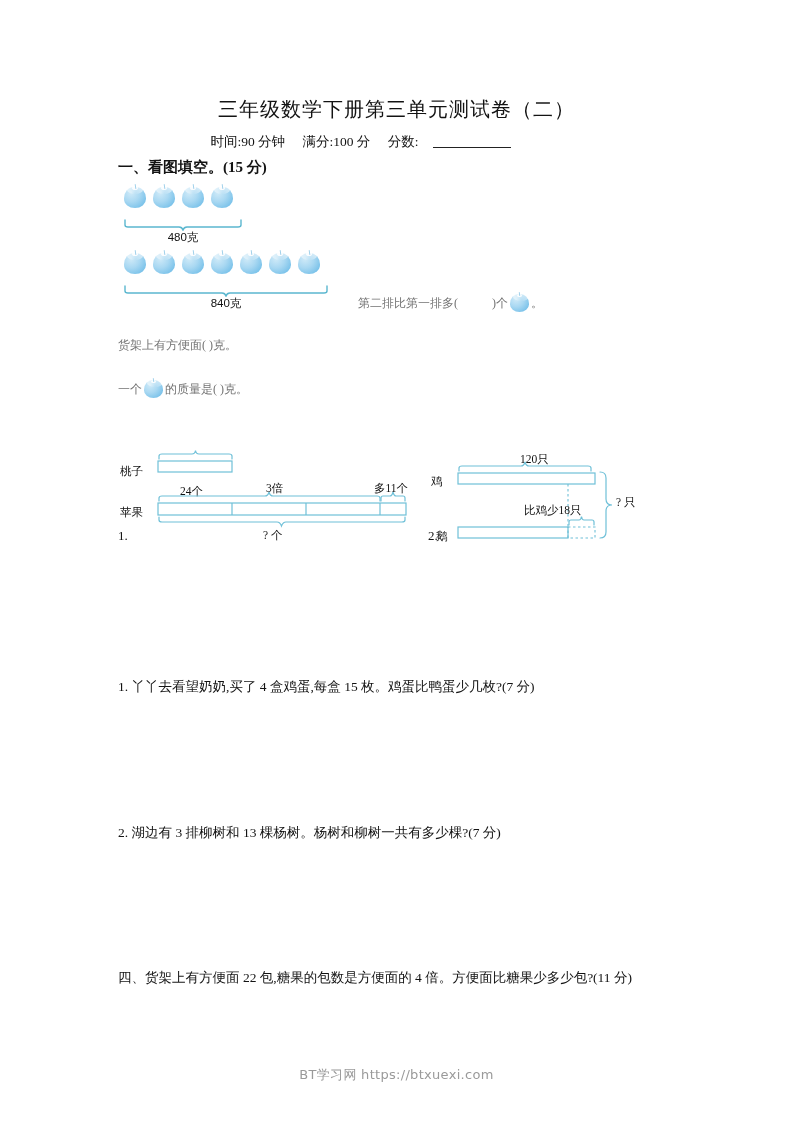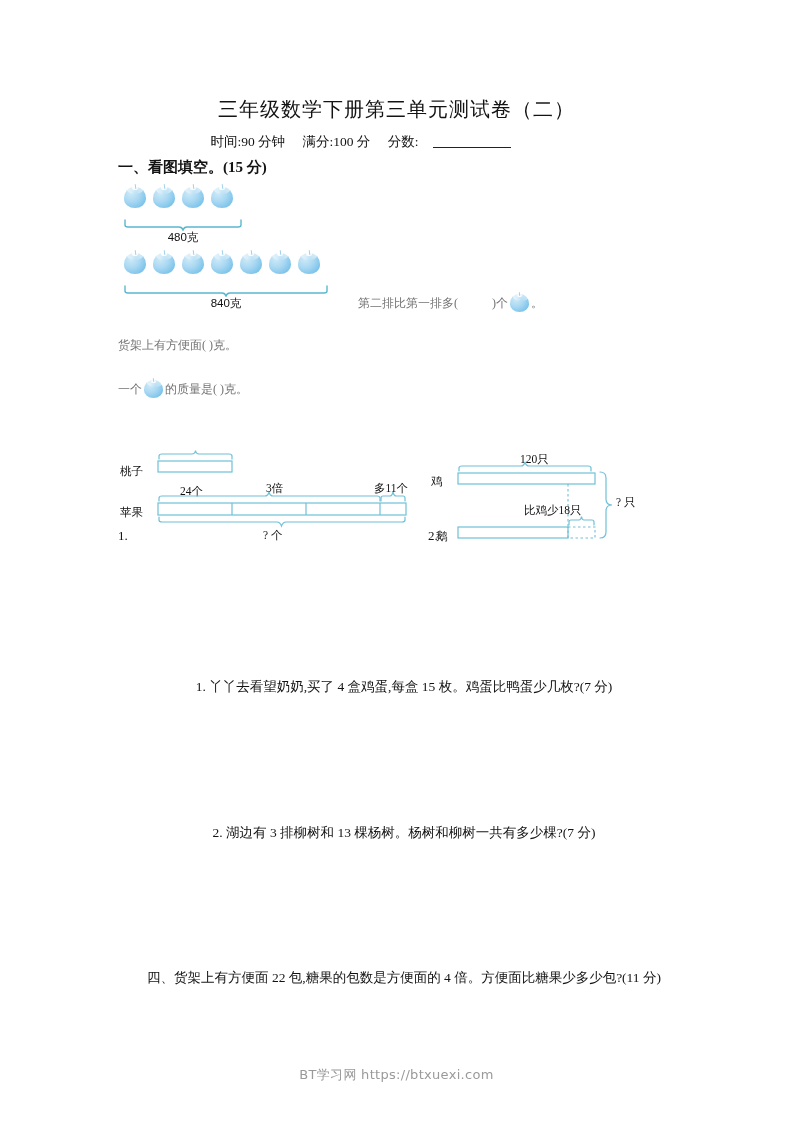--- a/index.html
+++ b/index.html
@@ -68,21 +68,20 @@
     font-size: 12px;
     color: #737373;
   }
   .wrap-line {
     position: absolute;
     left: 118px;
     width: 572px;
     font-size: 13.5px;
     line-height: 25px;
     color: #131313;
-    text-align: center;
   }
 
   
   .apple {
     display: inline-block;
     position: relative;
     width: 22px;
     height: 24px;
   }
   .apple .body {

